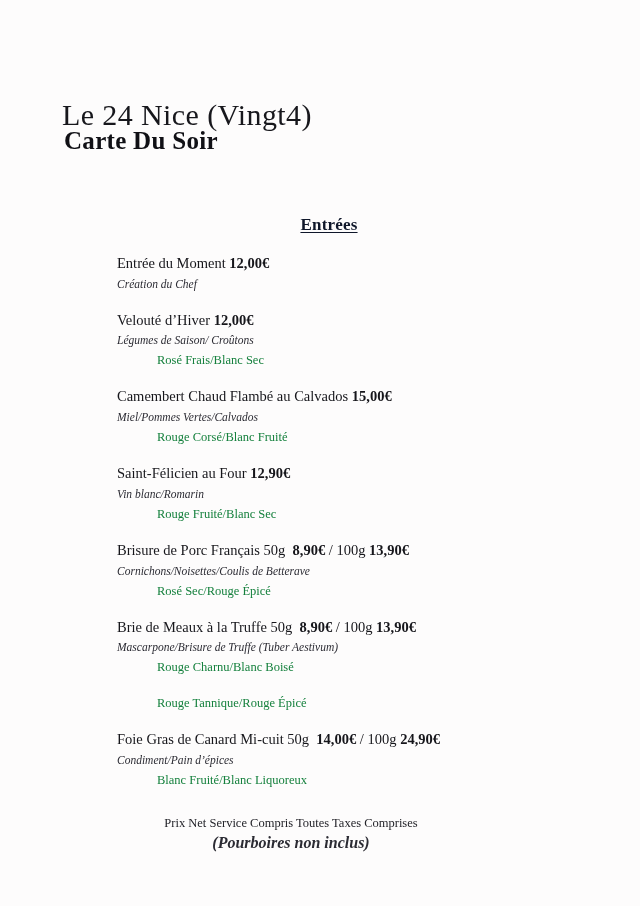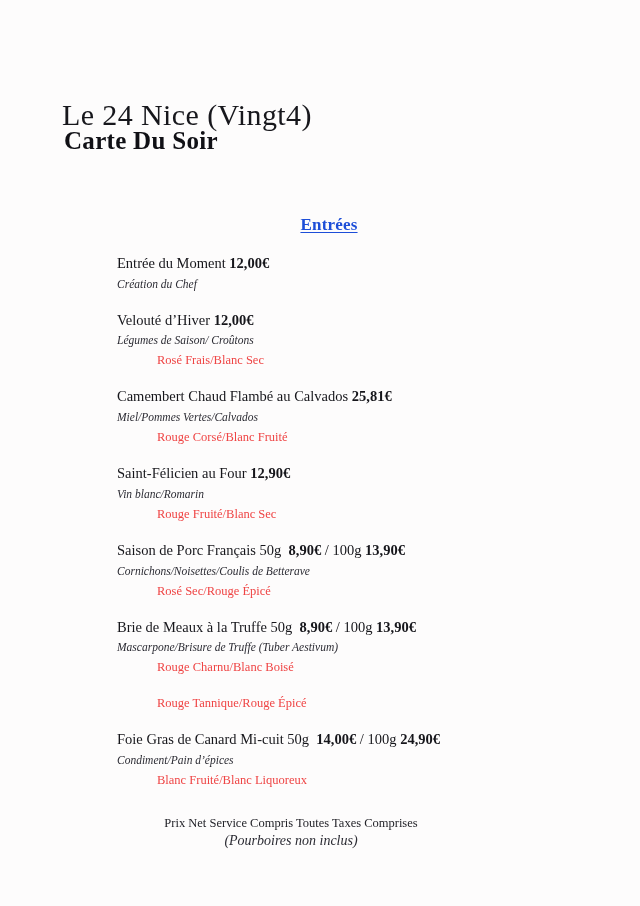--- a/index.html
+++ b/index.html
@@ -57,21 +57,21 @@
     width: 640px;
   }
 
   .section-heading {
     text-align: center;
     font-size: 17px;
     font-weight: 700;
     text-decoration: underline;
     text-underline-offset: 2px;
     letter-spacing: 0.2px;
-    color: #1d4ed8;
+    color: #0f172a;
     margin: 0 0 6px 0;
     padding-left: 18px;
   }
 
   .items {
     margin: 18px;
     padding: 0;
     list-style: none;
   }
 
@@ -98,21 +98,21 @@
     font-size: 11.5px;
     font-style: italic;
     color: #2b2b33;
     line-height: 1.65;
     white-space: nowrap;
   }
 
   .item-pairing {
     font-size: 12.5px;
     font-style: normal;
-    color: #ef4444;
+    color: #15803d;
     line-height: 1.6;
     padding-left: 40px;
     white-space: nowrap;
   }
 
   
   .footer {
     position: absolute;
     left: 0;
     top: 815px;
@@ -121,25 +121,26 @@
     padding-left: 18px;
     box-sizing: border-box;
   }
   .footer-main {
     font-size: 12.5px;
     color: #232329;
     line-height: 1.35;
     white-space: nowrap;
   }
   .footer-note {
-    font-size: 14px;
+    font-size: 16px;
     font-style: italic;
     color: #2b2b33;
     line-height: 1.35;
     white-space: nowrap;
+    font-weight: bold;
   }
 </style>
 </head>
 <body>
 
 <div class="page">
 
   <div class="restaurant-title">Le 24 Nice (Vingt4)</div>
 
   <div class="menu-subtitle">Carte Du Soir</div>
@@ -151,31 +152,31 @@
         <li class="menu-item">
           <div class="item-title"><span>Entrée du Moment</span> <span class="price">12,00€</span></div>
           <div class="item-desc">Création du Chef</div>
         </li>
         <li class="menu-item">
           <div class="item-title"><span>Velouté d’Hiver</span> <span class="price">12,00€</span></div>
           <div class="item-desc">Légumes de Saison/ Croûtons</div>
           <div class="item-pairing">Rosé Frais/Blanc Sec</div>
         </li>
         <li class="menu-item">
-          <div class="item-title"><span>Camembert Chaud Flambé au Calvados</span> <span class="price">25,81€</span></div>
+          <div class="item-title"><span>Camembert Chaud Flambé au Calvados</span> <span class="price">15,00€</span></div>
           <div class="item-desc">Miel/Pommes Vertes/Calvados</div>
           <div class="item-pairing">Rouge Corsé/Blanc Fruité</div>
         </li>
         <li class="menu-item">
           <div class="item-title"><span>Saint-Félicien au Four</span> <span class="price">12,90€</span></div>
           <div class="item-desc">Vin blanc/Romarin</div>
           <div class="item-pairing">Rouge Fruité/Blanc Sec</div>
         </li>
         <li class="menu-item">
-          <div class="item-title"><span>Saison de Porc Français</span> <span class="weight">50g</span>&nbsp; <span class="price">8,90€</span> <span class="weight">/</span> <span class="weight">100g</span> <span class="price">13,90€</span></div>
+          <div class="item-title"><span>Brisure de Porc Français</span> <span class="weight">50g</span>&nbsp; <span class="price">8,90€</span> <span class="weight">/</span> <span class="weight">100g</span> <span class="price">13,90€</span></div>
           <div class="item-desc">Cornichons/Noisettes/Coulis de Betterave</div>
           <div class="item-pairing">Rosé Sec/Rouge Épicé</div>
         </li>
         <li class="menu-item">
           <div class="item-title"><span>Brie de Meaux à la Truffe</span> <span class="weight">50g</span>&nbsp; <span class="price">8,90€</span> <span class="weight">/</span> <span class="weight">100g</span> <span class="price">13,90€</span></div>
           <div class="item-desc">Mascarpone/Brisure de Truffe (Tuber Aestivum)</div>
           <div class="item-pairing">Rouge Charnu/Blanc Boisé</div>
         </li>
         <li class="menu-item">
           <div class="item-pairing">Rouge Tannique/Rouge Épicé</div>

